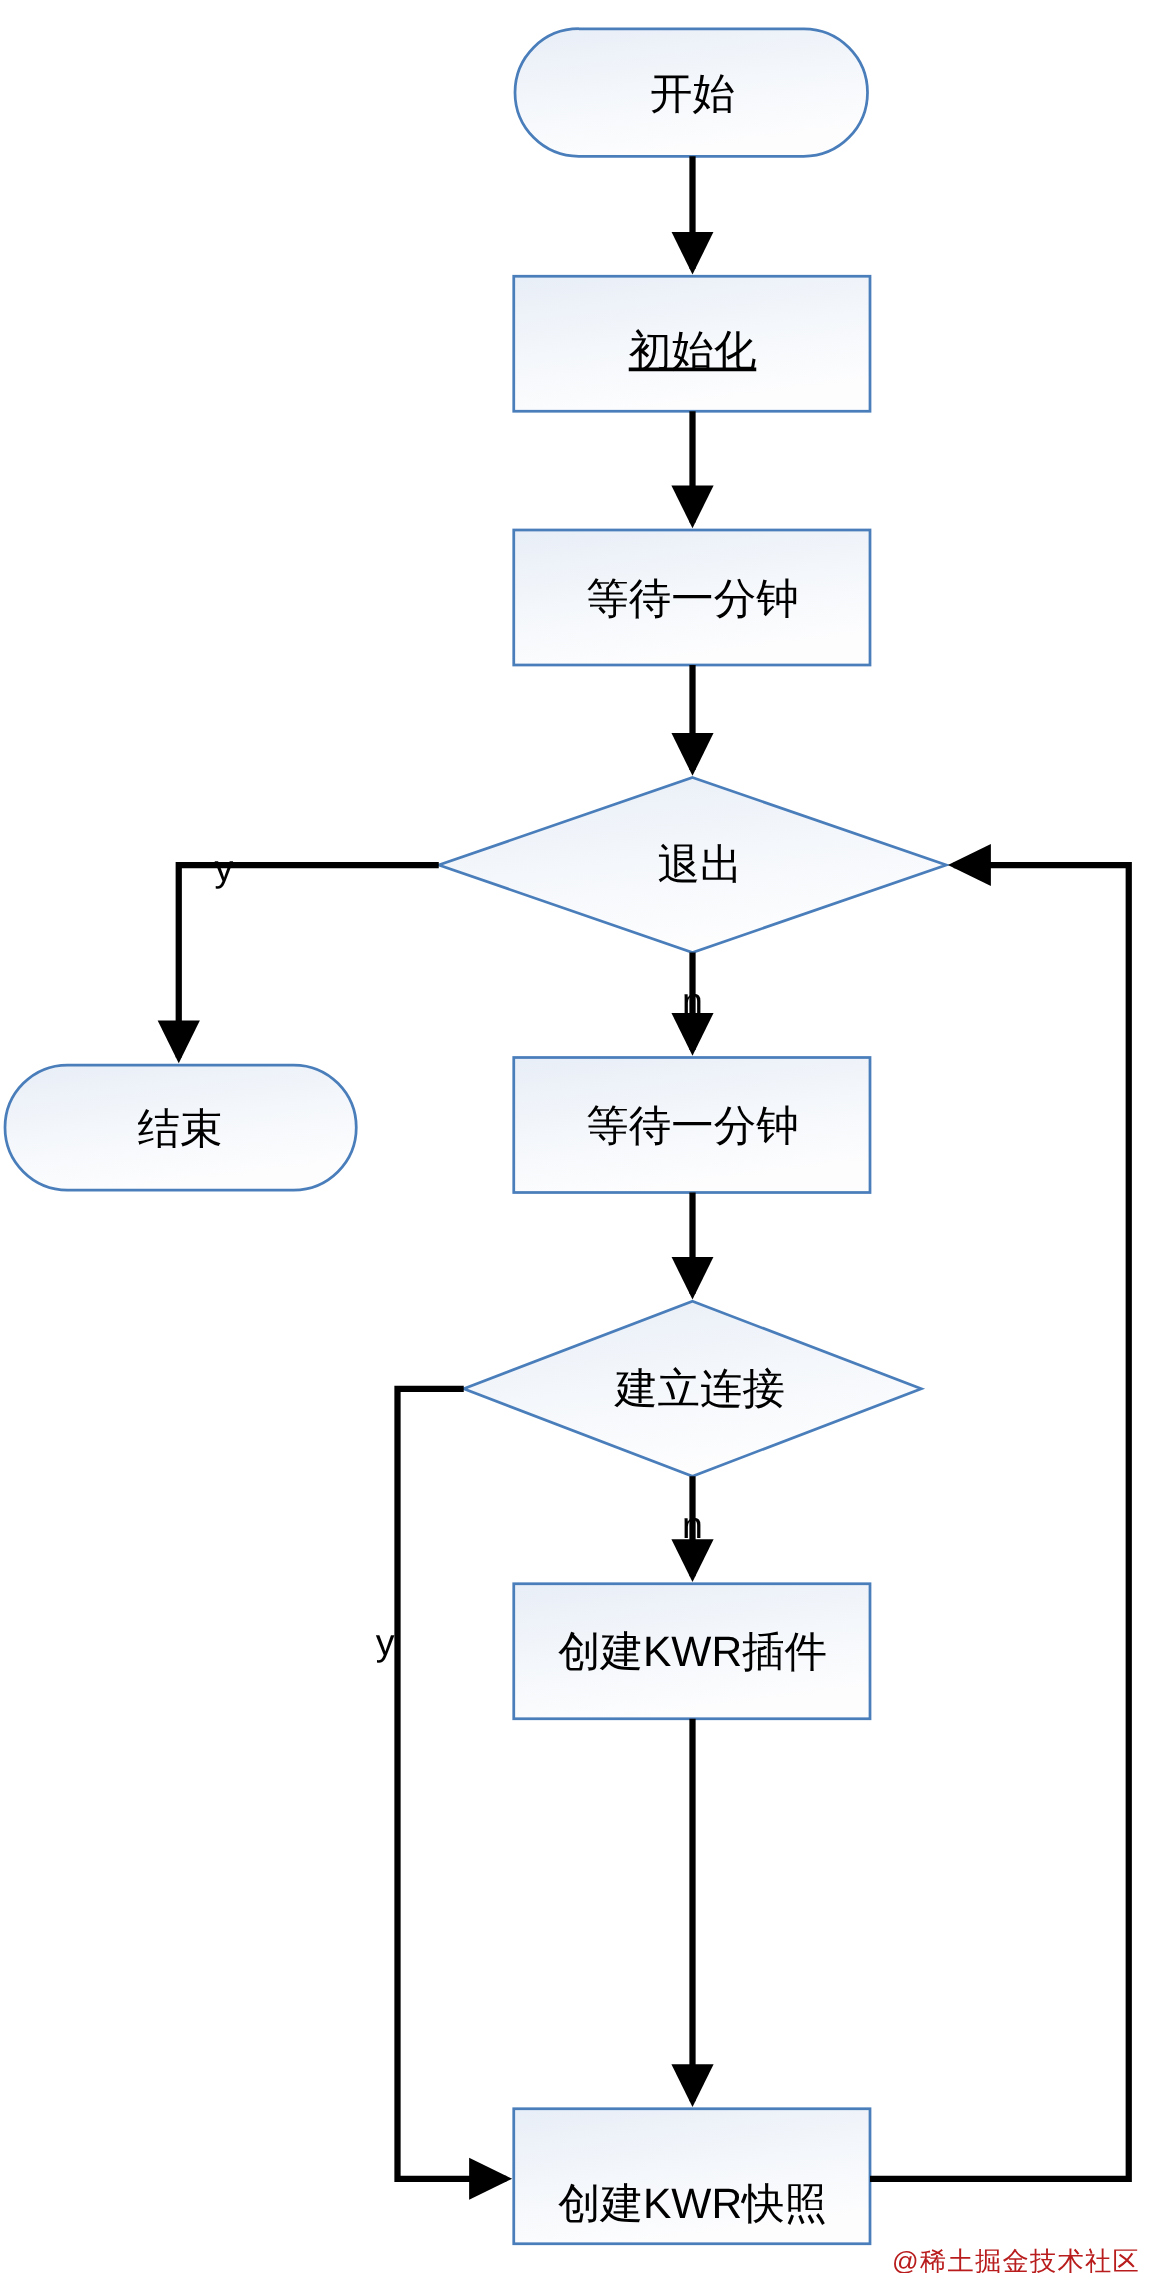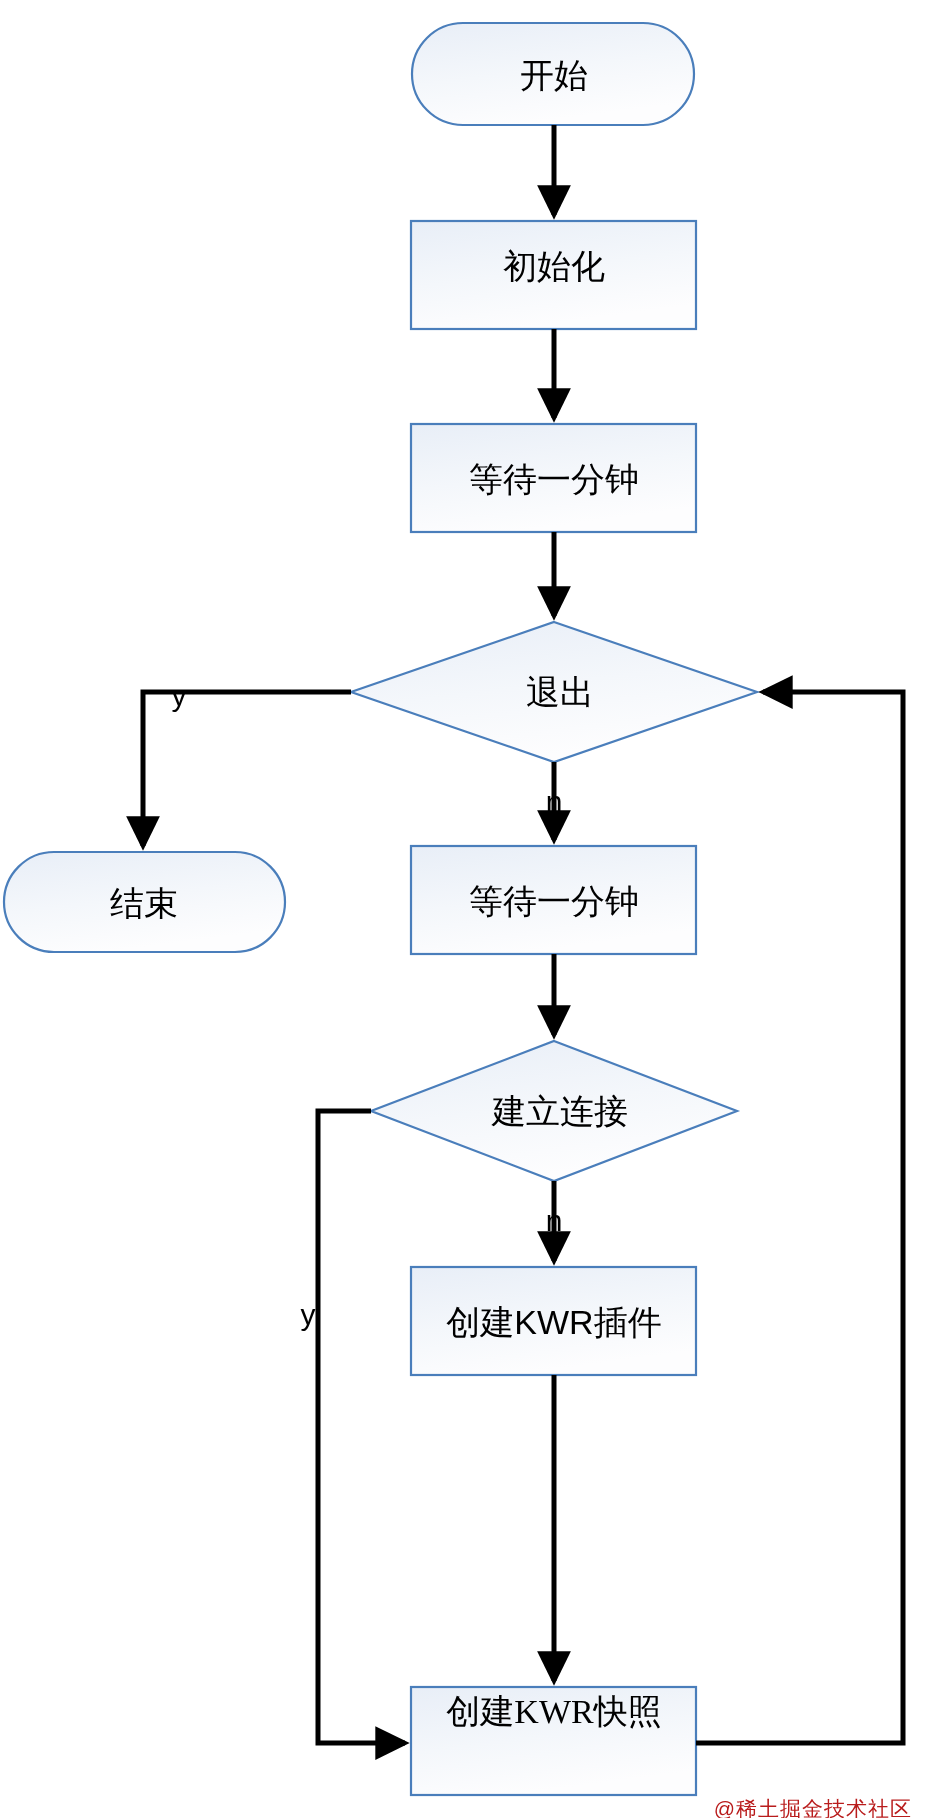--- a/index.html
+++ b/index.html
@@ -129,35 +129,35 @@
 
     
     <path d="M 554 1360 L 554 1666" stroke="#000000" stroke-width="5" fill="none" marker-end="url(#arrow)"></path>
 
     
     <path d="M 696 1728 L 903 1728 L 903 677 L 763 677" stroke="#000000" stroke-width="5" fill="none" marker-end="url(#arrow)"></path>
   </svg>
 
   <div class="node-label" style="left:554px; top:60px;">开始</div>
 
-  <div class="node-label" style="left:554px; top:251px;">初始化</div>
+  <div class="node-label" style="left:554px; top:266px;text-decoration:underline;">初始化</div>
 
   <div class="node-label" style="left:554px; top:464px;">等待一分钟</div>
 
   <div class="node-label" style="left:560px; top:677px;">退出</div>
 
   <div class="node-label" style="left:144px; top:888px;">结束</div>
 
   <div class="node-label" style="left:554px; top:886px;">等待一分钟</div>
 
   <div class="node-label" style="left:560px; top:1096px;">建立连接</div>
 
   <div class="node-label" style="left:554px; top:1307px;">创建KWR插件</div>
 
-  <div class="node-label" style="left:554px; top:1697px;font-family:Liberation Serif, serif;">创建KWR快照</div>
+  <div class="node-label" style="left:554px; top:1748px;">创建KWR快照</div>
 
   <div class="edge-label" style="left:179px; top:681px;">y</div>
 
   <div class="edge-label" style="left:554px; top:787px;">n</div>
 
   <div class="edge-label" style="left:308px; top:1300px;">y</div>
 
   <div class="edge-label" style="left:554px; top:1206px;">n</div>
 
   <div class="watermark">@稀土掘金技术社区</div>

